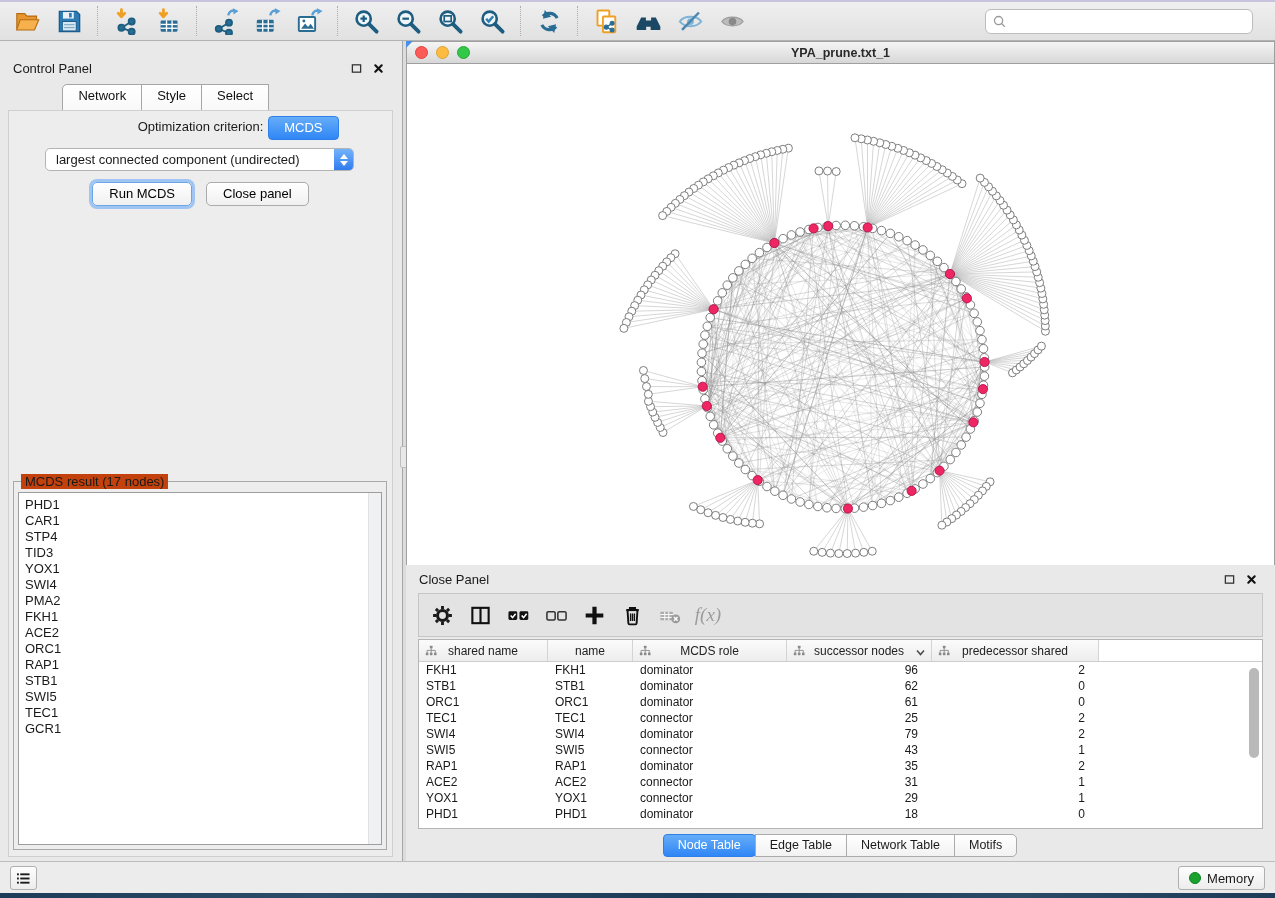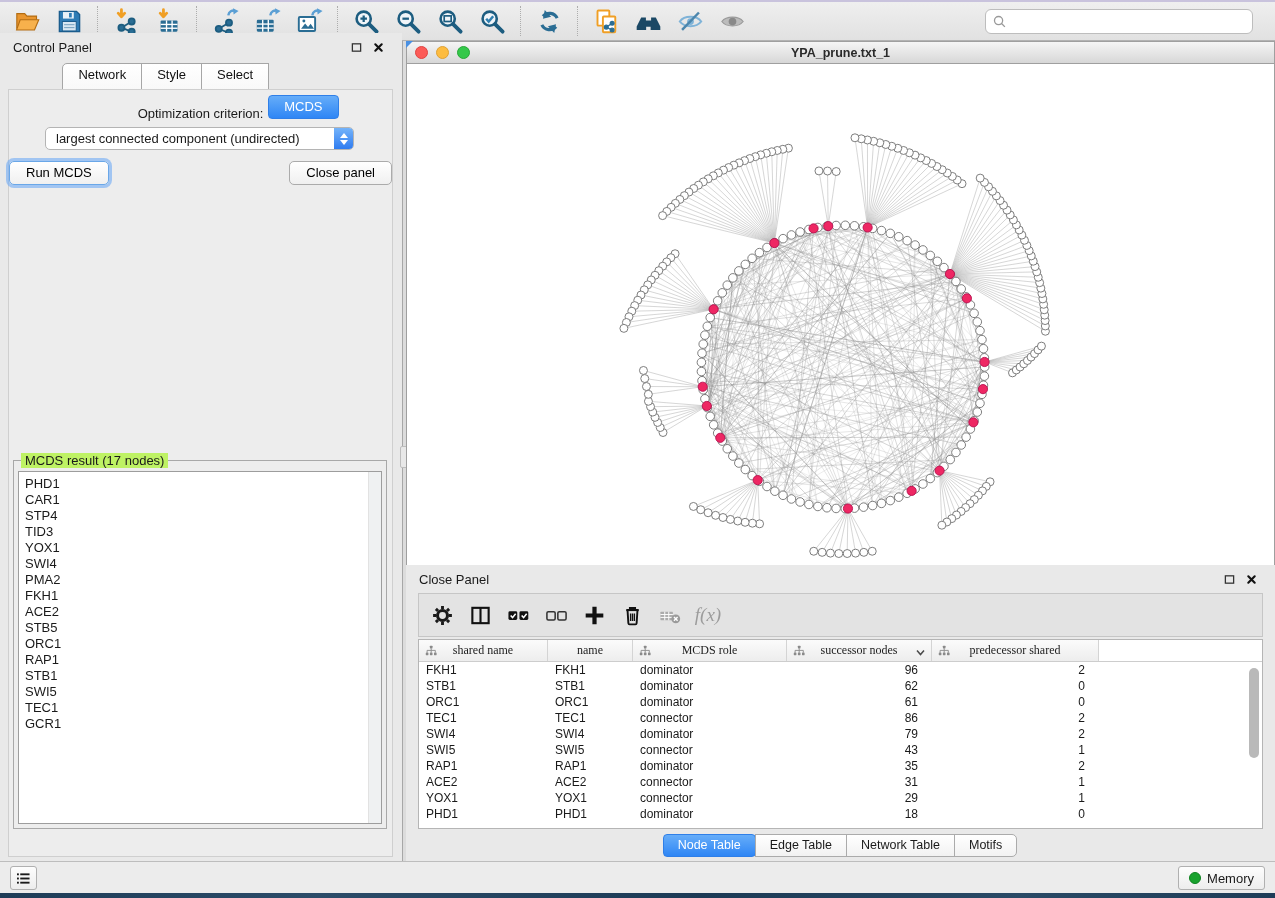--- a/index.html
+++ b/index.html
@@ -12,45 +12,45 @@
     border-bottom:1px solid #b2b2b2; display:flex; align-items:center; padding:0 10px 0 6px; }
   .tbtn { width:42px; height:34px; display:flex; align-items:center; justify-content:center; border-radius:4px; }
   .tbtn svg { width:27px; height:27px; }
   .tsep { width:0; height:30px; border-left:1px dotted #adadad; margin:0 7px; }
   #search-box { margin-left:auto; margin-right:12px; width:268px; height:25px; background:#fff;
     border:1px solid #bdbdbd; border-radius:6px; display:flex; align-items:center; padding:0 7px; }
   #search-box svg { width:13px; height:13px; margin-right:5px; }
   #search-box input { border:none; outline:none; flex:1; font-size:12px; font-family:"Liberation Sans",sans-serif; background:transparent; }
 
   
-  #control-panel { position:absolute; left:0; top:33px; width:402px; bottom:37px; background:#e9e9e9; }
+  #control-panel { position:absolute; left:0; top:54px; width:402px; bottom:37px; background:#e9e9e9; }
   .panel-head { height:28px; display:flex; align-items:center; padding:0 18px 0 13px; font-size:13px; }
   .panel-head .wbtns { margin-left:auto; display:flex; gap:11px; align-items:center; }
   .wbtn svg { width:11px; height:11px; display:block; }
   #cp-tabs { display:flex; justify-content:center; margin-top:2px; }
   .seg { border:1px solid #a6a6a6; margin-left:-1px; background:linear-gradient(#ffffff,#f1f1f1);
     font-size:13px; padding:3px 15px 4px; color:#111; position:relative; }
   .seg:first-child { border-radius:5px 0 0 5px; }
   .seg:last-child { border-radius:0 5px 5px 0; }
   .seg.active { background:linear-gradient(#66adf9,#2f86f5); color:#fff; border-color:#2f7fe8; z-index:2; border-radius:4px;margin-top:32px; }
   #cp-inner { position:absolute; left:8px; right:9px; top:56px; bottom:4px; background:#ededed; border:1px solid #cfcfcf; }
-  #opt-label { text-align:center; margin-top:16px; font-size:13px; }
+  #opt-label { text-align:center; margin-top:8px; font-size:13px; }
   #dropdown { position:absolute; left:36px; right:38px; top:37px; height:23px; background:#fff;
     border:1px solid #b4b4b4; border-radius:5px; display:flex; align-items:center; }
   #dropdown .dval { font-size:13px; padding-left:10px; flex:1; white-space:nowrap; overflow:hidden; }
   #dropdown .stepper { width:19px; align-self:stretch; background:linear-gradient(#74b3fa,#2f7cf0);
     border-radius:0 4px 4px 0; display:flex; flex-direction:column; align-items:center; justify-content:center; gap:2px; }
   .tri-up { width:0; height:0; border-left:4px solid transparent; border-right:4px solid transparent; border-bottom:5px solid #fff; }
   .tri-dn { width:0; height:0; border-left:4px solid transparent; border-right:4px solid transparent; border-top:5px solid #fff; }
-  .btnrow { position:absolute; top:71px; left:0; right:0; display:flex; justify-content:space-between; gap:14px; }
+  .btnrow { position:absolute; top:71px; left:0; right:0; display:flex; justify-content:center; gap:14px; }
   .pbtn { font-family:"Liberation Sans",sans-serif; font-size:13px; padding:3px 16px 4px; height:24px;
     background:linear-gradient(#ffffff,#f0f0f0); border:1px solid #ababab; border-radius:5px; }
   .pbtn.focused { box-shadow:0 0 0 3px rgba(110,170,245,.6); border-color:#6aa7e8; }
   #result-group { position:absolute; left:4px; right:5px; top:370px; height:369px; border:1px solid #a8a8a8; }
-  #result-group .legend { position:absolute; top:-8px; left:7px; background:#bef264; padding:0 4px; font-size:13px; }
+  #result-group .legend { position:absolute; top:-8px; left:7px; background:#c2410c; padding:0 4px; font-size:13px; }
   #result-list { position:absolute; left:4px; right:4px; top:10px; bottom:4px; background:#fff;
     border:1px solid #9d9d9d; overflow:hidden; padding-top:4px; }
   #result-list .li { font-size:13px; line-height:16px; padding-left:6px; }
   #result-scroll { position:absolute; right:0; top:0; bottom:0; width:13px; background:#eff1f2; border-left:1px solid #e2e2e2; }
 
   
   #v-splitter { position:absolute; left:402px; top:41px; width:4px; bottom:37px; background:#dcdcdc; border-left:1px solid #a7a7a7; }
   #v-splitter .grip { position:absolute; top:405px; left:-3px; width:9px; height:22px; background:#e8e8e8; border:1px solid #bdbdbd; border-radius:2px; }
   #h-splitter { position:absolute; left:406px; right:0; top:558px; height:7px; background:#e4e4e4; }
   #h-splitter .grip { position:absolute; left:410px; top:1px; width:22px; height:5px; background:#d0d0d0; border:1px solid #b5b5b5; border-radius:2px; }
@@ -71,21 +71,21 @@
     border-top:7px solid #4a90e2; border-right:7px solid transparent; z-index:3; }
 
   
   #table-panel { position:absolute; left:406px; right:0; top:565px; bottom:37px; background:#e9e9e9; }
   #tp-toolbar { position:absolute; left:12px; right:12px; top:28px; height:44px; background:#e3e3e3;
     border:1px solid #c6c6c6; display:flex; align-items:center; padding-left:4px; }
   .ttbtn { width:38px; height:38px; display:flex; align-items:center; justify-content:center; }
   .ttbtn svg { width:23px; height:23px; }
   .fx-label { font-family:"Liberation Serif",serif; font-style:italic; font-size:19px; color:#9c9c9c; }
   #tbl-wrap { position:absolute; left:12px; right:12px; top:74px; height:190px; background:#fff; border:1px solid #b5b5b5; overflow:hidden; }
-  #tbl-header { display:flex; height:22px; border-bottom:1px solid #cdcdcd;font-family:Liberation Serif, serif; }
+  #tbl-header { display:flex; height:22px; border-bottom:1px solid #cdcdcd; }
   .hcell { position:relative; background:linear-gradient(#fbfbfb,#ededed); border-right:1px solid #d4d4d4;
     font-size:12px; color:#222; display:flex; align-items:center; justify-content:center; }
   .hcell .sorticon { position:absolute; left:6px; width:12px; height:12px; }
   .hcell .chev { position:absolute; right:5px; width:11px; height:9px; }
   .trow { display:flex; height:16px; align-items:center; font-size:12px; }
   .tcell { white-space:nowrap; overflow:hidden; }
   .tcell.txt { padding-left:7px; text-align:left; }
   .tcell.num { padding-right:14px; text-align:right; }
   #tbl-scroll { position:absolute; right:3px; top:28px; width:10px; height:90px; background:#b9b9b9; border-radius:5px; }
   #tp-tabs { position:absolute; left:0; right:0; bottom:4px; display:flex; justify-content:center; }
@@ -307,21 +307,20 @@
         <div id="result-scroll"></div>
       <div class="li">PHD1</div>
           <div class="li">CAR1</div>
           <div class="li">STP4</div>
           <div class="li">TID3</div>
           <div class="li">YOX1</div>
           <div class="li">SWI4</div>
           <div class="li">PMA2</div>
           <div class="li">FKH1</div>
           <div class="li">ACE2</div>
-          <div class="li">STB5</div>
           <div class="li">ORC1</div>
           <div class="li">RAP1</div>
           <div class="li">STB1</div>
           <div class="li">SWI5</div>
           <div class="li">TEC1</div>
           <div class="li">GCR1</div>
         </div>
     </div>
   </div>
 </div>
@@ -1291,21 +1290,21 @@
           <div class="tcell txt" style="width: 129px;">ORC1</div>
           <div class="tcell txt" style="width: 85px;">ORC1</div>
           <div class="tcell txt" style="width: 154px;">dominator</div>
           <div class="tcell num" style="width: 145px;">61</div>
           <div class="tcell num" style="width: 167px;">0</div>
         </div>
         <div class="trow">
           <div class="tcell txt" style="width: 129px;">TEC1</div>
           <div class="tcell txt" style="width: 85px;">TEC1</div>
           <div class="tcell txt" style="width: 154px;">connector</div>
-          <div class="tcell num" style="width: 145px;">86</div>
+          <div class="tcell num" style="width: 145px;">25</div>
           <div class="tcell num" style="width: 167px;">2</div>
         </div>
         <div class="trow">
           <div class="tcell txt" style="width: 129px;">SWI4</div>
           <div class="tcell txt" style="width: 85px;">SWI4</div>
           <div class="tcell txt" style="width: 154px;">dominator</div>
           <div class="tcell num" style="width: 145px;">79</div>
           <div class="tcell num" style="width: 167px;">2</div>
         </div>
         <div class="trow">

